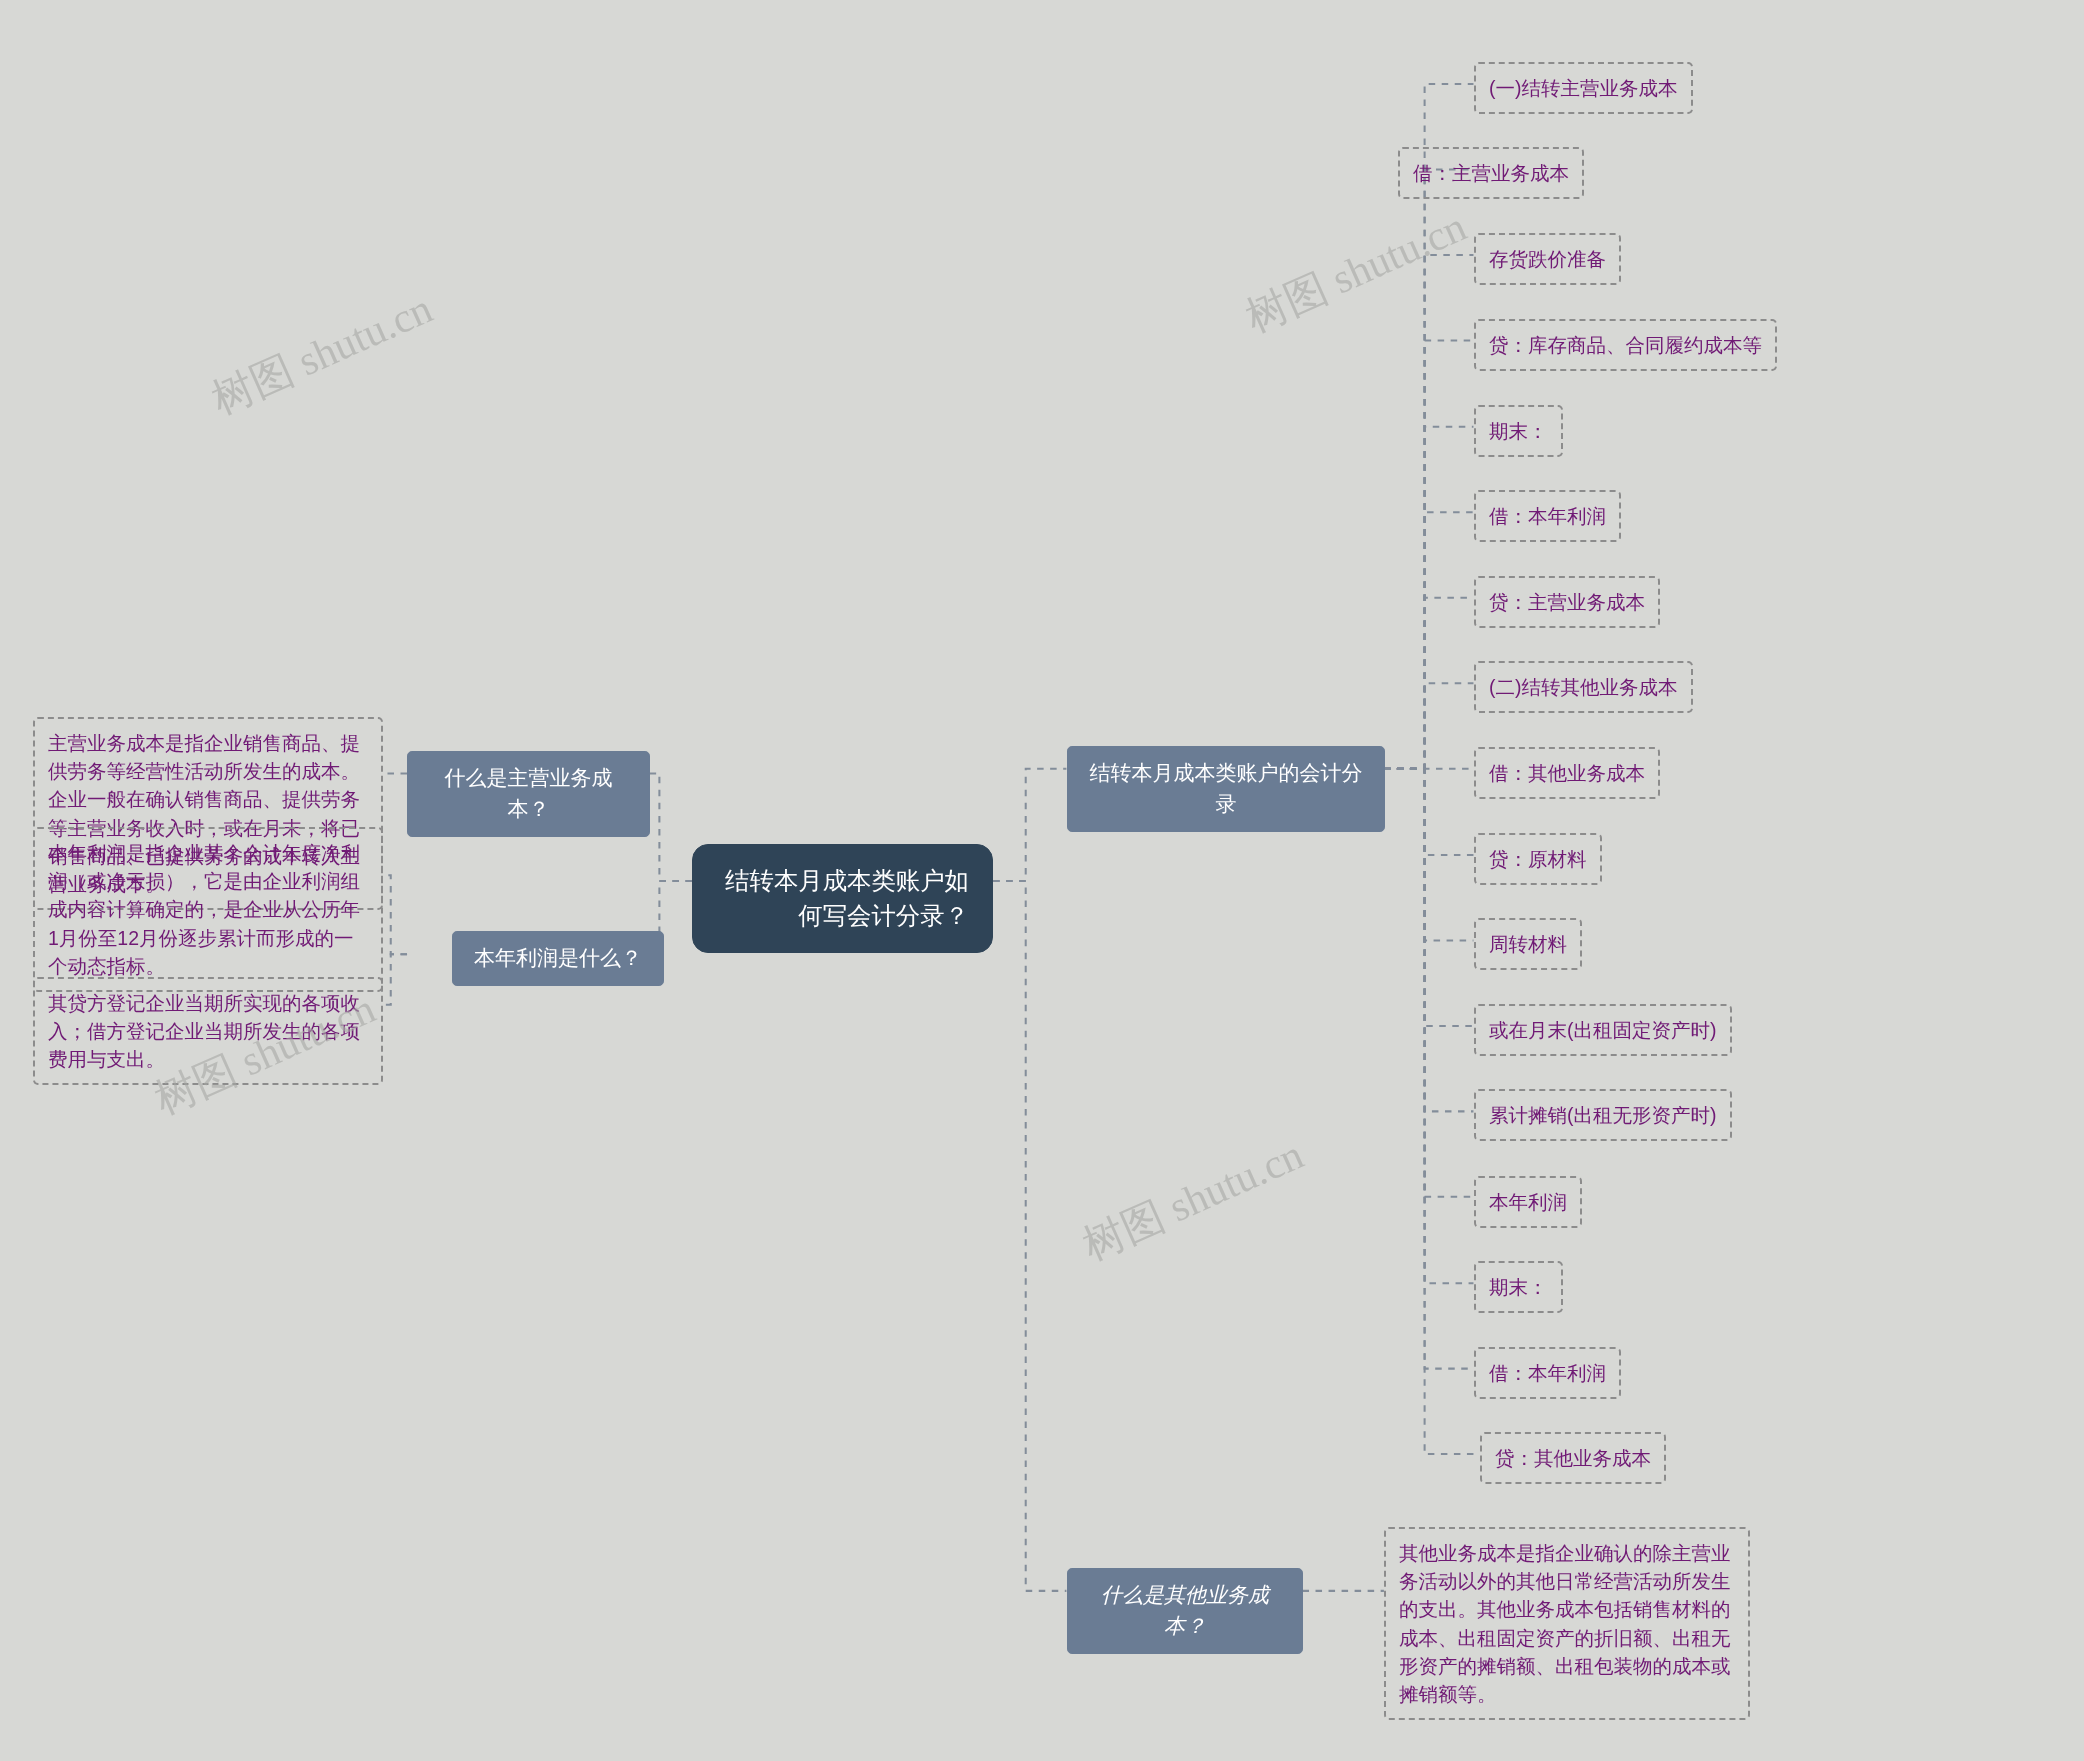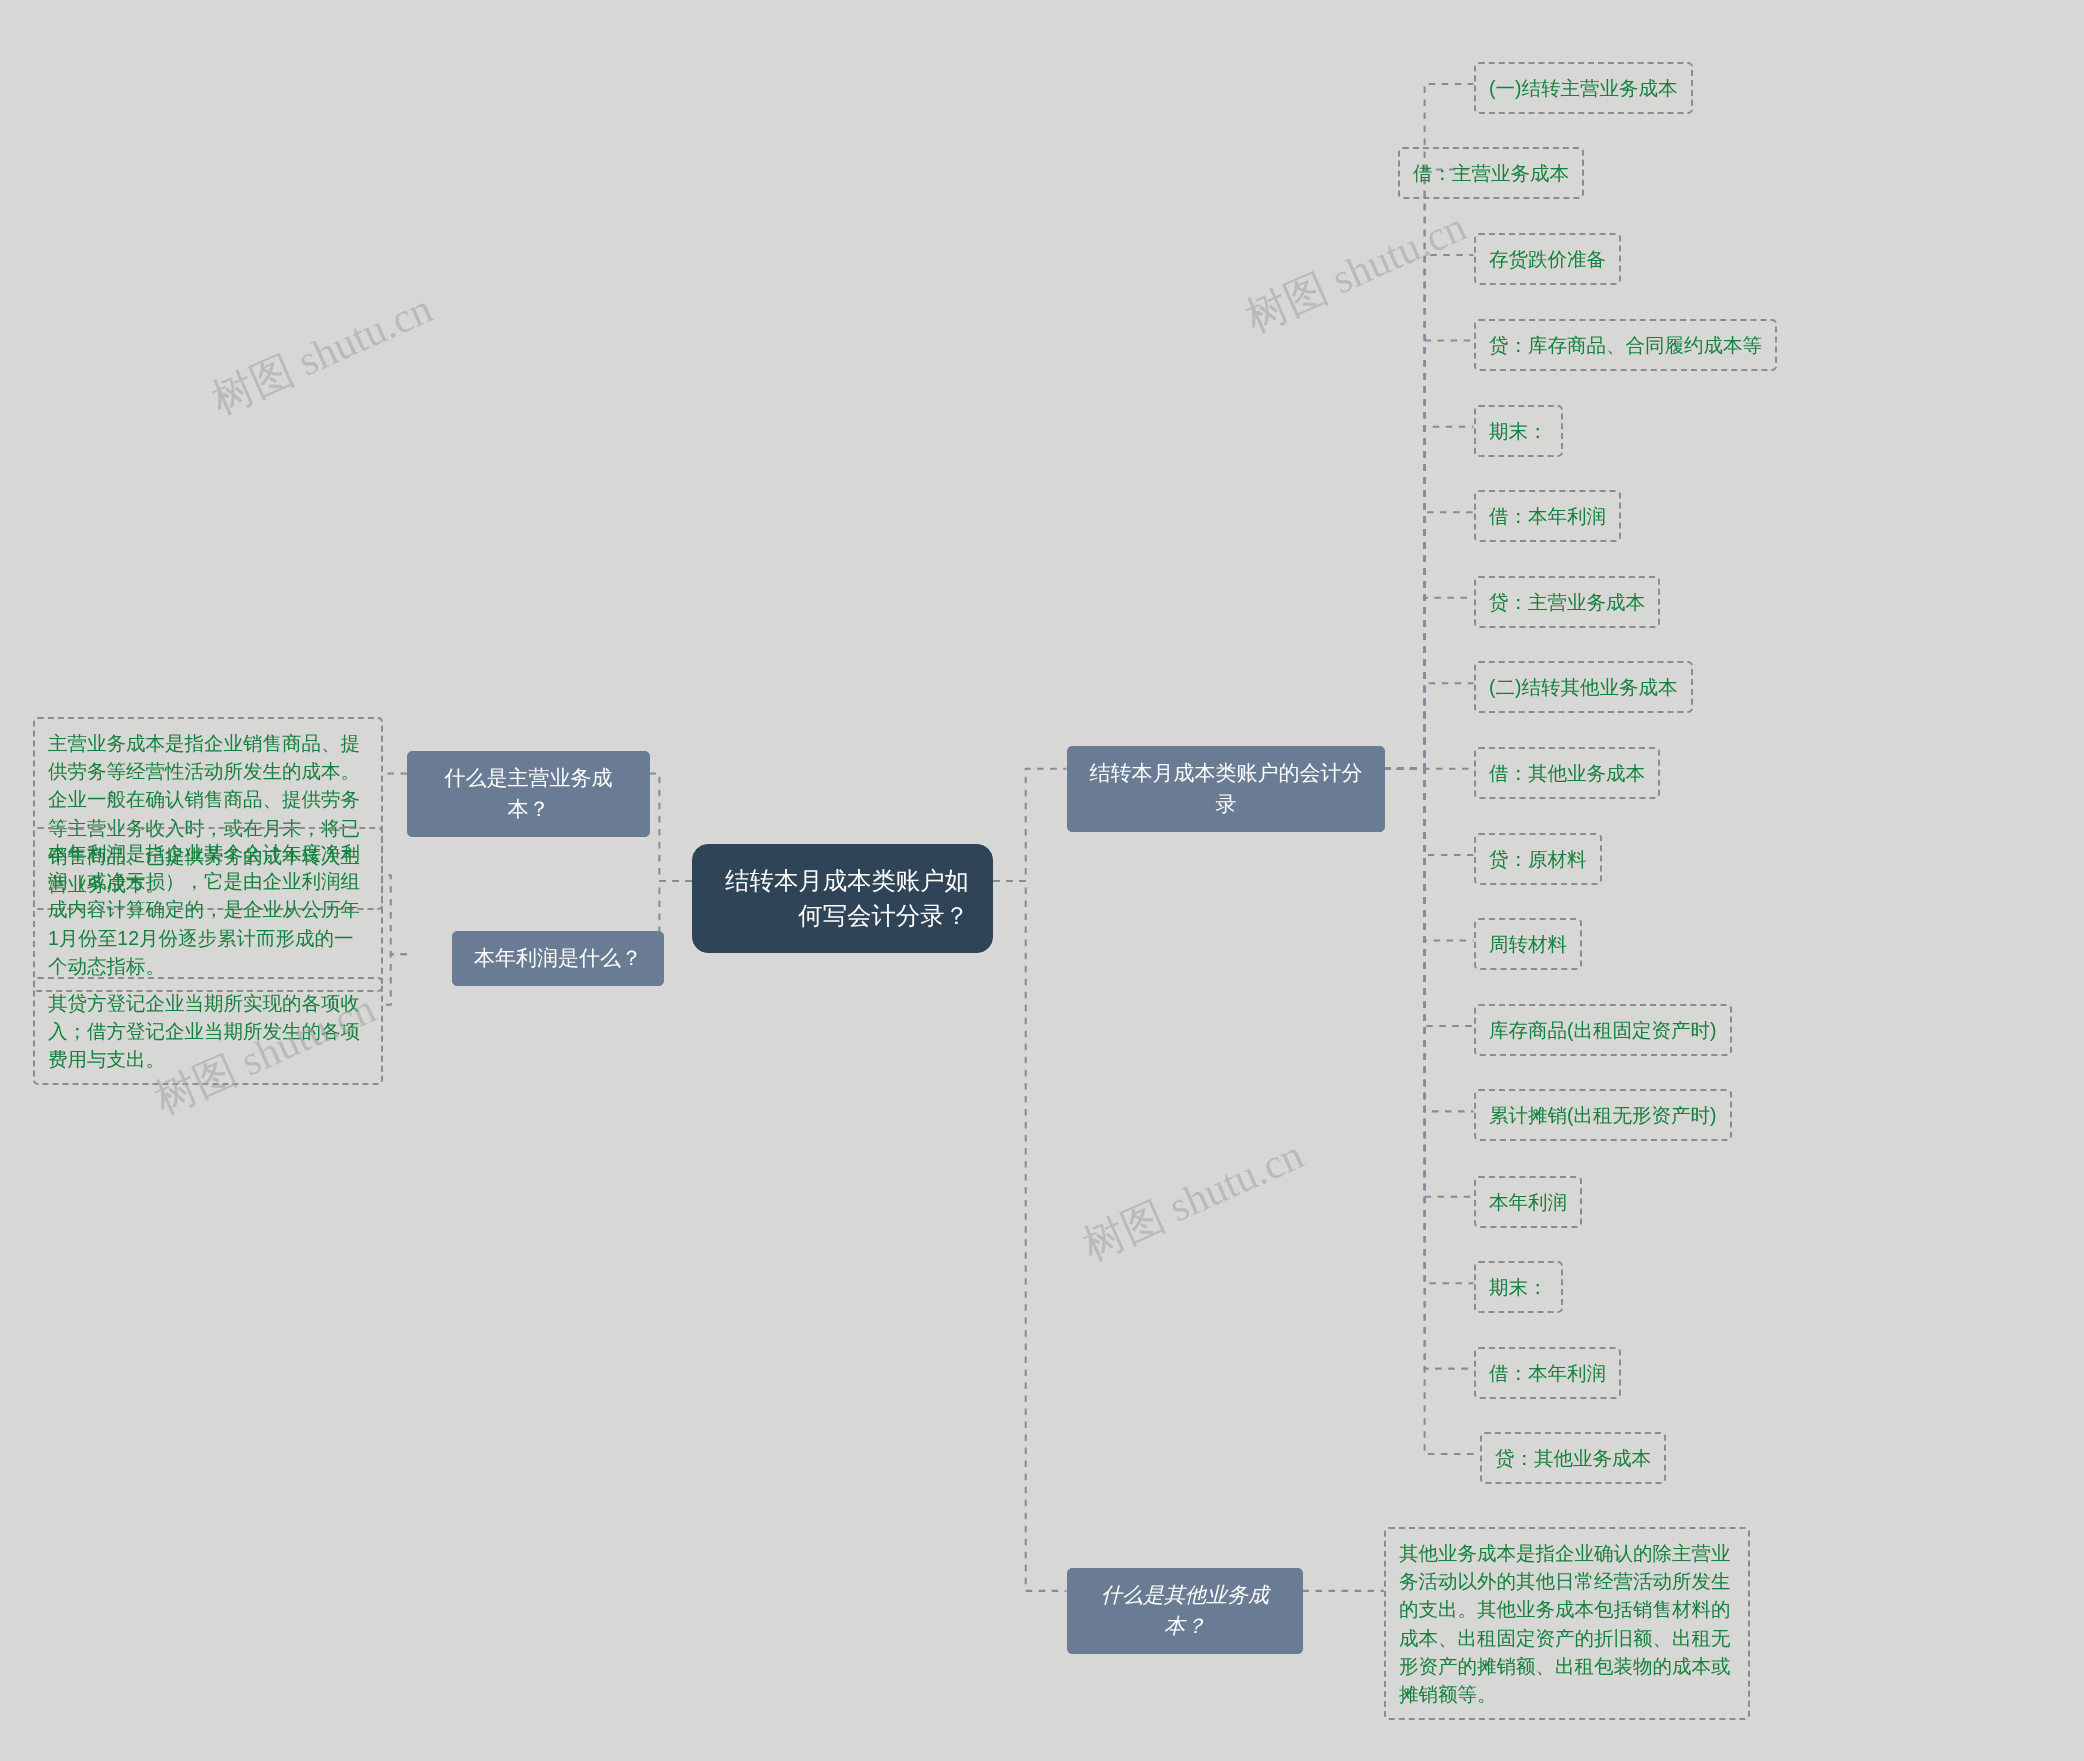--- a/index.html
+++ b/index.html
@@ -37,21 +37,21 @@
     border: 1.6px solid #6a7c94;
     border-radius: 4.9px;
     color: #fff;
     font-size: 21px;
     padding: 11.4px 16.3px;
   }
   .leaf {
     background: transparent;
     border: 2px dashed #8c8c8c;
     border-radius: 4.9px;
-    color: #15803d;
+    color: #701a75;
     font-size: 19.5px;
     padding: 9.8px 13px;
   }
   svg.connectors {
     position: absolute;
     left: 0; top: 0;
     width: 2084px;
     height: 1762px;
     pointer-events: none;
   }
@@ -142,21 +142,21 @@
   <div class="node leaf" style="left:1398px; top:147px;"><span>借：主营业务成本</span></div>
   <div class="node leaf" style="left:1474px; top:233px;"><span>存货跌价准备</span></div>
   <div class="node leaf" style="left:1474px; top:319px;"><span>贷：库存商品、合同履约成本等</span></div>
   <div class="node leaf" style="left:1474px; top:405px;"><span>期末：</span></div>
   <div class="node leaf" style="left:1474px; top:490px;"><span>借：本年利润</span></div>
   <div class="node leaf" style="left:1474px; top:576px;"><span>贷：主营业务成本</span></div>
   <div class="node leaf" style="left:1474px; top:661px;"><span>(二)结转其他业务成本</span></div>
   <div class="node leaf" style="left:1474px; top:747px;"><span>借：其他业务成本</span></div>
   <div class="node leaf" style="left:1474px; top:833px;"><span>贷：原材料</span></div>
   <div class="node leaf" style="left:1474px; top:918px;"><span>周转材料</span></div>
-  <div class="node leaf" style="left:1474px; top:1004px;"><span>库存商品(出租固定资产时)</span></div>
+  <div class="node leaf" style="left:1474px; top:1004px;"><span>或在月末(出租固定资产时)</span></div>
   <div class="node leaf" style="left:1474px; top:1089px;text-align:right;"><span>累计摊销(出租无形资产时)</span></div>
   <div class="node leaf" style="left:1474px; top:1176px;"><span>本年利润</span></div>
   <div class="node leaf" style="left:1474px; top:1261px;"><span>期末：</span></div>
   <div class="node leaf" style="left:1474px; top:1347px;"><span>借：本年利润</span></div>
   <div class="node leaf" style="left:1474px; top:1432px;margin-left:6px;"><span>贷：其他业务成本</span></div>
 
   <div class="node branch" style="left:1067px; top:1568px; width:236px; text-align:center;font-style:italic;">
     <span>什么是其他业务成本？</span>
   </div>
   <div class="node leaf" style="left:1384px; top:1527px; width:366px;">

